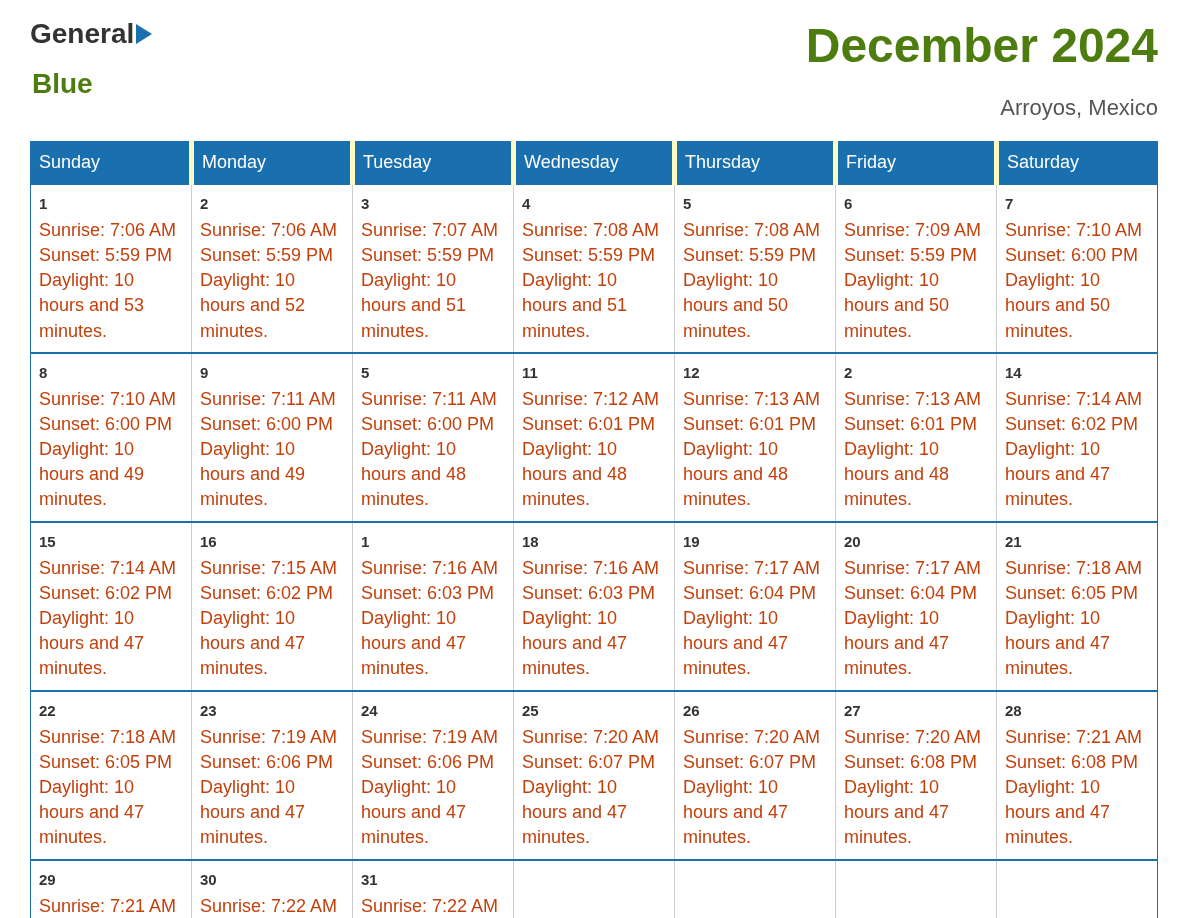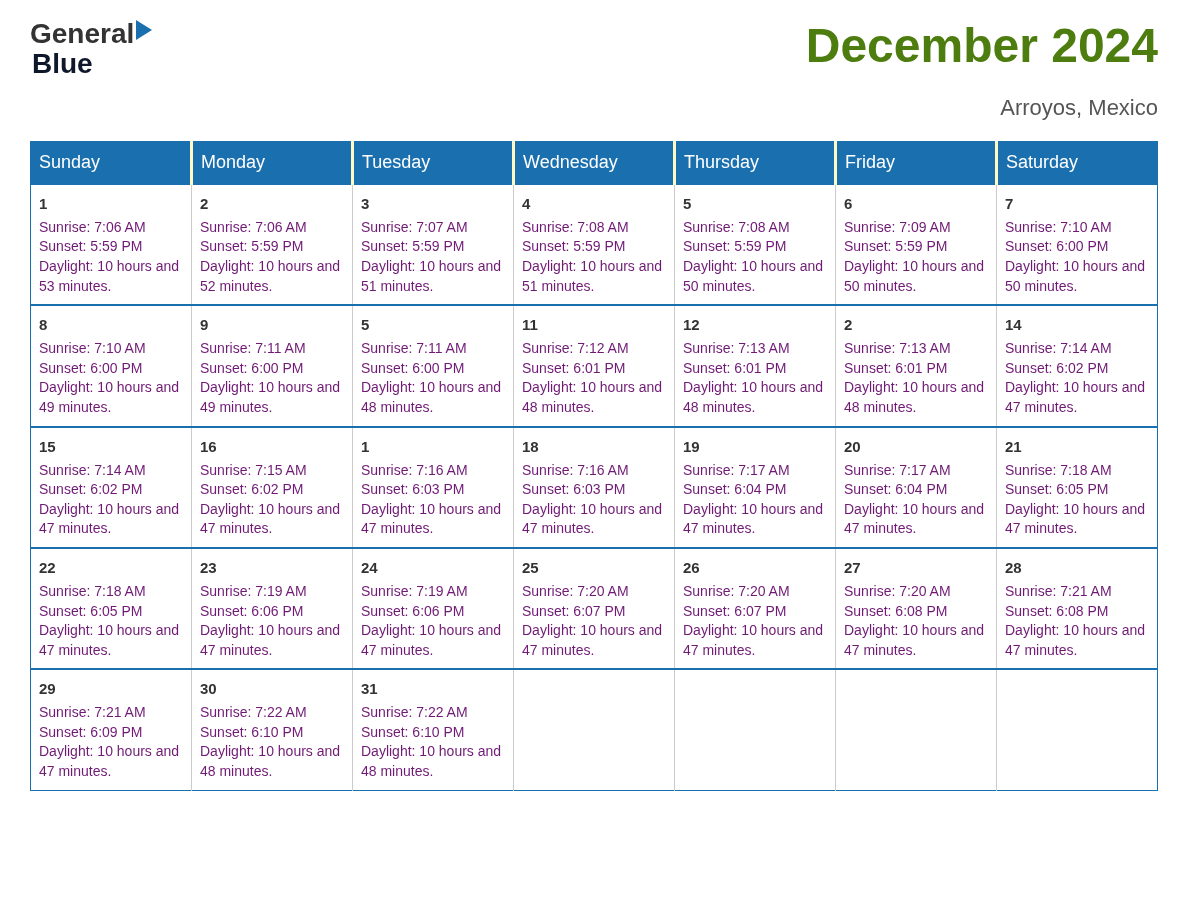--- a/index.html
+++ b/index.html
@@ -17,43 +17,43 @@
       align-items: flex-start;
       margin-bottom: 20px;
     }
     .logo {
       display: flex;
       flex-direction: column;
       align-items: flex-start;
     }
     .logo-text {
       display: flex;
-      align-items: flex-start;
+      align-items: center;
       font-size: 28px;
       font-weight: bold;
       color: #333;
       line-height: 1;
     }
     .logo-general {
       color: #333;
     }
     .logo-arrow {
       width: 0;
       height: 0;
       border-left: 16px solid #1a6faf;
       border-top: 10px solid transparent;
       border-bottom: 10px solid transparent;
       display: inline-block;
       margin-left: 2px;
     }
     .logo-blue {
-      color: #0f172a;
+      color: #4d7c0f;
       font-size: 28px;
       font-weight: bold;
-      margin-top: 0;
+      margin-top: 20px;
       margin-left: 2px;
     }
     .title-area {
       text-align: right;
     }
     .calendar-title {
       font-size: 48px;
       font-weight: bold;
       color: #4d7c0f;
       line-height: 1.1;
@@ -70,21 +70,21 @@
     }
     thead tr {
       background-color: #1a6faf;
       color: #fff;
     }
     thead th {
       padding: 10px 8px;
       text-align: left;
       font-size: 18px;
       font-weight: normal;
-      border-right: 3px solid #fef9c3;
+      border-right: 5px solid #fef9c3;
     }
     thead th:last-child {
       border-right: none;
       margin-left: 28px;
     }
     tbody tr {
       border-top: 2px solid #1a6faf;
     }
     tbody td {
       vertical-align: top;
@@ -100,22 +100,22 @@
     tbody td:last-child {
       border-right: none;
     }
     .day-num {
       font-size: 15px;
       font-weight: bold;
       display: block;
       margin-bottom: 4px;
     }
     .day-info {
-      font-size: 14px;
-      color: #701a75;
+      font-size: 18px;
+      color: #c2410c;
       margin-top: 32px;
     }
     .empty-cell {
       background: #fff;
     }
   </style>
 </head>
 <body>
 
 <div class="header-area">

